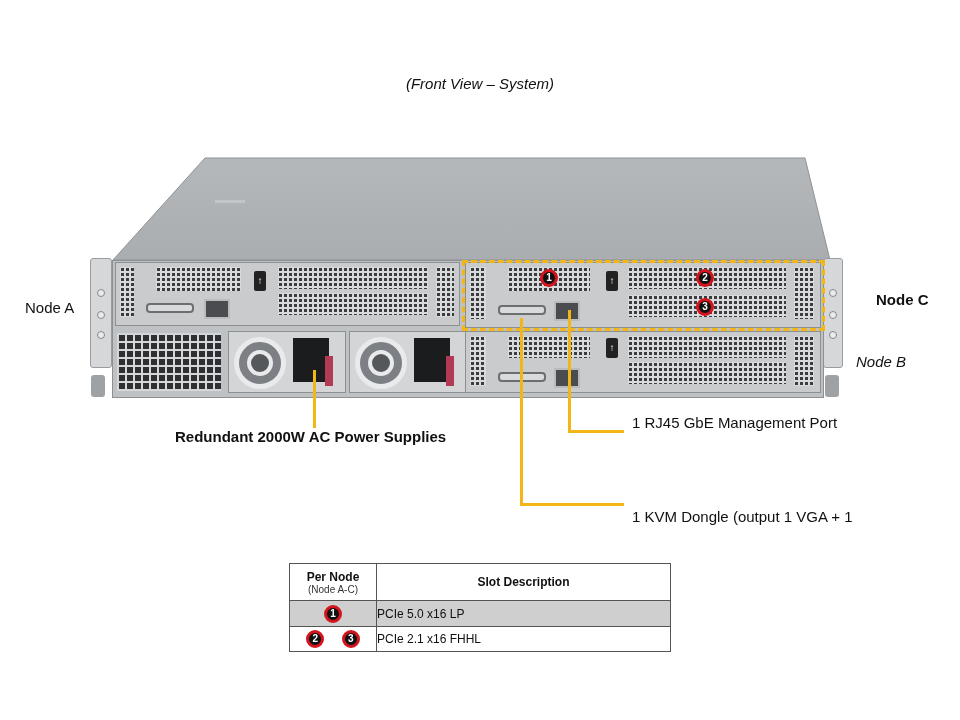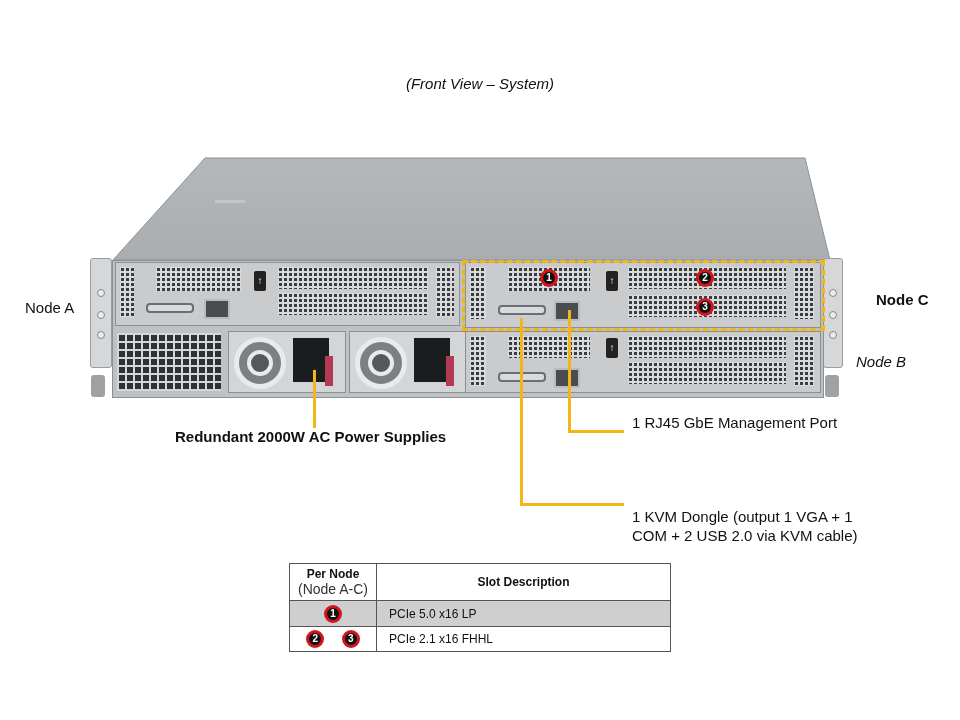--- a/index.html
+++ b/index.html
@@ -19,24 +19,24 @@
   .fan-inner{position:absolute;left:8px;top:8px;width:26px;height:26px;border-radius:50%;border:4px solid #e8eaeb;box-sizing:border-box;background:#55585b;}
   .psu-socket{background:#1b1c1e;}
   .psu-handle{background:#b33a55;}
   .rj45{background:#4a4c4f;border:2px solid #b9bcbf;box-sizing:border-box;}
   .dsub{background:#d8dadc;border:2px solid #6c6f72;border-radius:4px;box-sizing:border-box;}
   
   table.slots{position:absolute;left:289px;top:563px;width:382px;border-collapse:collapse;font-size:12px;}
   table.slots td, table.slots th{border:1px solid #555;padding:0;}
   table.slots th{height:36px;font-weight:bold;font-size:12px;}
   table.slots .col1{width:86px;text-align:center;}
-  table.slots .col2{text-align:left;padding-left:12px;}
+  table.slots .col2{text-align:left;padding-left:0;}
   table.slots tr.r1 td{background:#cfcfcf;height:25px;}
   table.slots tr.r2 td{background:#ffffff;height:24px;}
-  .sub{display:block;font-size:14px;font-weight:normal;color:#333;}
+  .sub{display:block;font-size:10px;font-weight:normal;color:#333;}
   .tb{display:inline-block;vertical-align:middle;}
 </style>
 </head>
 <body>
 
 <div class="abs title">(Front View – System)</div>
 
 <div class="abs" style="left:85px;top:150px;width:760px;height:260px;">
 
   <svg class="abs" style="left:0;top:0;" width="760" height="120">
@@ -136,21 +136,20 @@
 <div class="abs yline" style="left:520px;top:503px;width:104px;height:3px;"></div>
 
 <div class="abs label" style="left:175px;top:427px;font-weight:bold;">Redundant 2000W AC Power Supplies</div>
 
 <div class="abs" style="left:632px;top:413px;">
   <div class="label">1 RJ45 GbE Management Port</div>
 </div>
 
 <div class="abs" style="left:632px;top:507px;">
   <div class="label">1 KVM Dongle (output 1 VGA + 1</div>
-  <div class="label">COM + 2 USB 2.0 via KVM cable)</div>
 </div>
 
 <table class="slots">
   <tbody>
       <tr>
     <th class="col1">
       <span>Per Node</span>
       <span class="sub">(Node A-C)</span>
     </th>
     <th>Slot Description</th>

